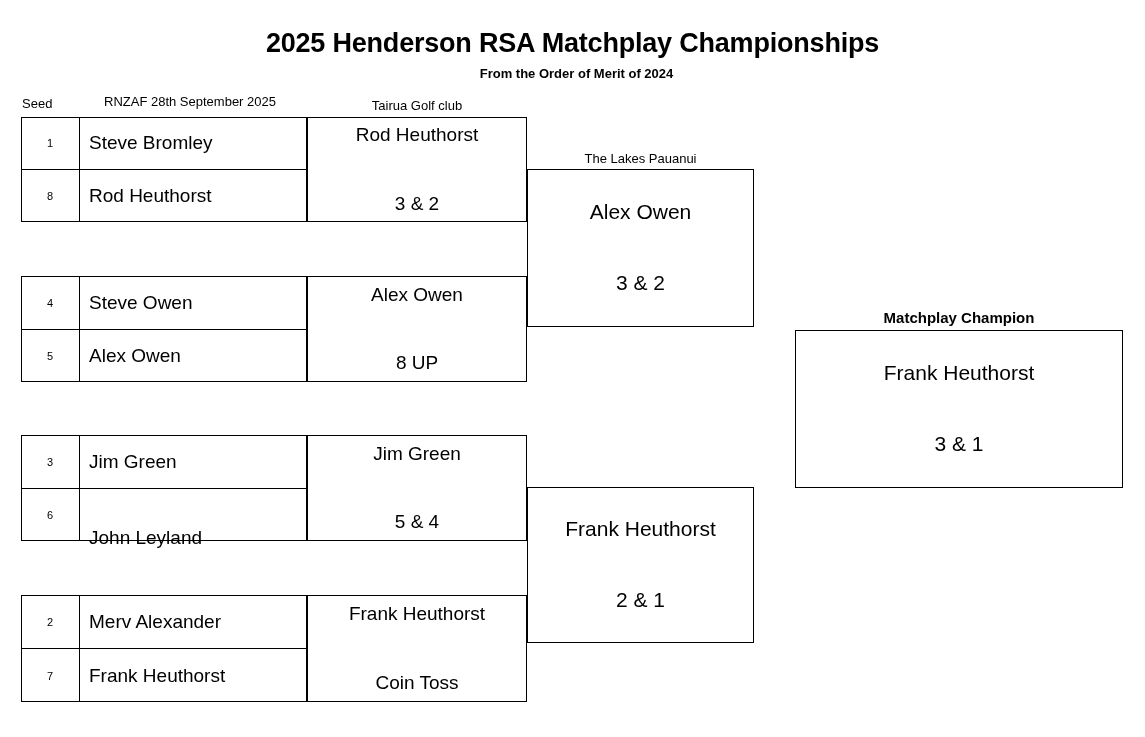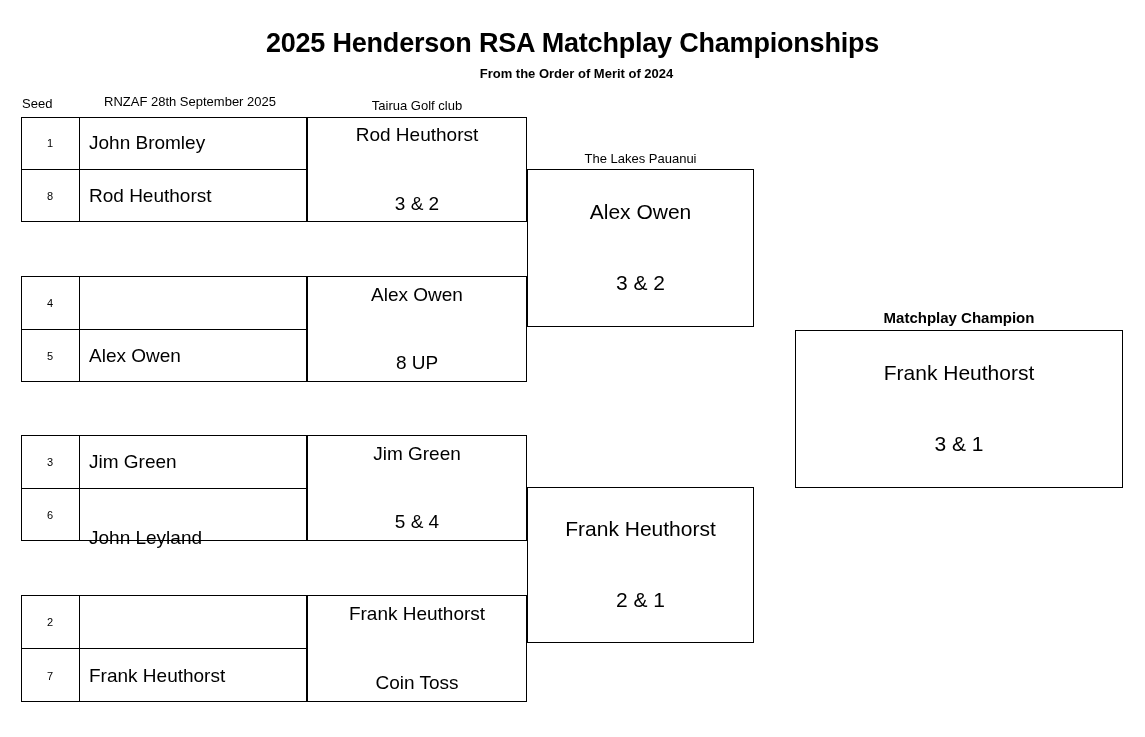--- a/index.html
+++ b/index.html
@@ -117,43 +117,45 @@
   <div class="col-label" style="left:22px; top:96px;">Seed</div>
   <div class="col-label" style="left:104px; top:94px;">RNZAF 28th September 2025</div>
   <div class="col-label center" style="left:307px; top:98px; width:220px;">Tairua Golf club</div>
   <div class="col-label center" style="left:527px; top:151px; width:227px;">The Lakes Pauanui</div>
   <div class="col-label center bold" style="left:795px; top:309px; width:328px;">Matchplay Champion</div>
 
   <div class="box" style="left:21px; top:117px; width:286px; height:105px;"></div>
   <div class="vline" style="left:79px; top:117px; height:105px;"></div>
   <div class="hline" style="left:21px; top:169px; width:286px;"></div>
   <div class="seed-cell" style="left:21px; top:117px; width:58px; height:52px;">1</div>
-  <div class="player-cell" style="left:80px; top:117px; width:227px; height:52px;">John Bromley</div>
+  <div class="player-cell" style="left:80px; top:117px; width:227px; height:52px;">Steve Bromley</div>
   <div class="seed-cell" style="left:21px; top:170px; width:58px; height:52px;">8</div>
   <div class="player-cell" style="left:80px; top:170px; width:227px; height:52px;">Rod Heuthorst</div>
 
   <div class="box" style="left:21px; top:276px; width:286px; height:106px;"></div>
   <div class="vline" style="left:79px; top:276px; height:106px;"></div>
   <div class="hline" style="left:21px; top:329px; width:286px;"></div>
   <div class="seed-cell" style="left:21px; top:276px; width:58px; height:53px;">4</div>
+  <div class="player-cell" style="left:80px; top:276px; width:227px; height:53px;">Steve Owen</div>
   <div class="seed-cell" style="left:21px; top:330px; width:58px; height:52px;">5</div>
   <div class="player-cell" style="left:80px; top:330px; width:227px; height:52px;">Alex Owen</div>
 
   <div class="box" style="left:21px; top:435px; width:286px; height:106px;"></div>
   <div class="vline" style="left:79px; top:435px; height:106px;"></div>
   <div class="hline" style="left:21px; top:488px; width:286px;"></div>
   <div class="seed-cell" style="left:21px; top:435px; width:58px; height:53px;">3</div>
   <div class="player-cell" style="left:80px; top:435px; width:227px; height:53px;">Jim Green</div>
   <div class="seed-cell" style="left:21px; top:489px; width:58px; height:52px;">6</div>
   <div class="player-cell" style="left:80px; top:512px; width:227px; height:52px;">John Leyland</div>
 
   <div class="box" style="left:21px; top:595px; width:286px; height:107px;"></div>
   <div class="vline" style="left:79px; top:595px; height:107px;"></div>
   <div class="hline" style="left:21px; top:648px; width:286px;"></div>
   <div class="seed-cell" style="left:21px; top:595px; width:58px; height:53px;">2</div>
+  <div class="player-cell" style="left:80px; top:595px; width:227px; height:53px;">Merv Alexander</div>
   <div class="seed-cell" style="left:21px; top:649px; width:58px; height:53px;">7</div>
   <div class="player-cell" style="left:80px; top:649px; width:227px; height:53px;">Frank Heuthorst</div>
 
   <div class="box" style="left:307px; top:117px; width:220px; height:105px;"></div>
   <div class="result r2" style="left:307px; top:117px; width:220px; height:105px;">
     <div class="name">Rod Heuthorst</div>
     <div class="score">3 &amp; 2</div>
   </div>
 
   <div class="box" style="left:307px; top:276px; width:220px; height:106px;"></div>

